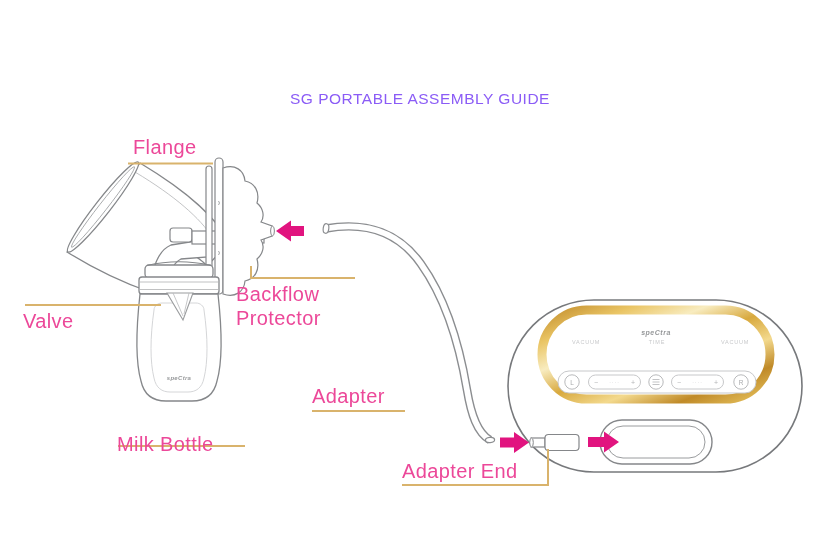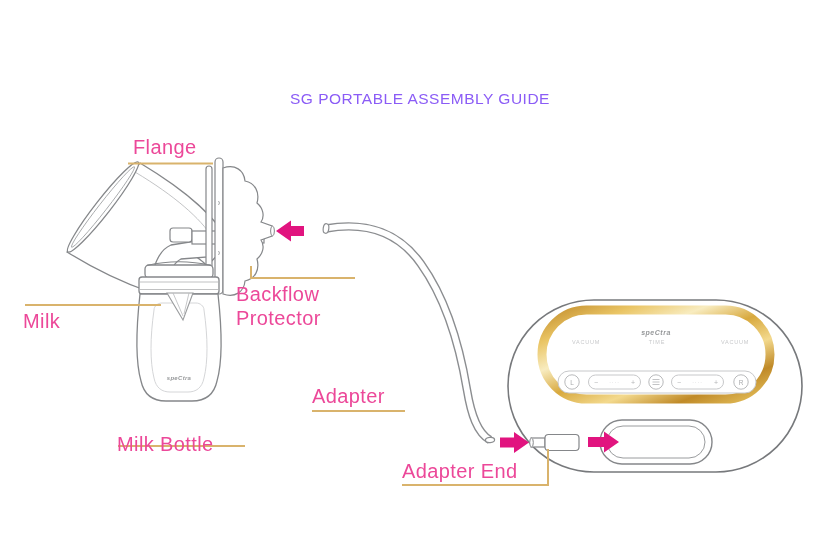--- a/index.html
+++ b/index.html
@@ -142,21 +142,21 @@
       <path d="M312,411 L405,411"></path>
       <path d="M402,485 L548,485 L548,449"></path>
     </g>
   </svg>
 
   <div class="title">SG PORTABLE ASSEMBLY GUIDE</div>
 
   <div class="label" style="left:133px;top:135px;">Flange</div>
 
   <div class="label" style="left:23px;top:309px;">
-    <div>Milk</div>
+    <div>Valve</div>
   </div>
 
   <div class="label" style="left:117px;top:432px;">Milk Bottle</div>
 
   <div class="label" style="left:236px;top:282px;">
     <div>Backflow</div>
     <div>Protector</div>
   </div>
 
   <div class="label" style="left:312px;top:384px;">Adapter</div>

